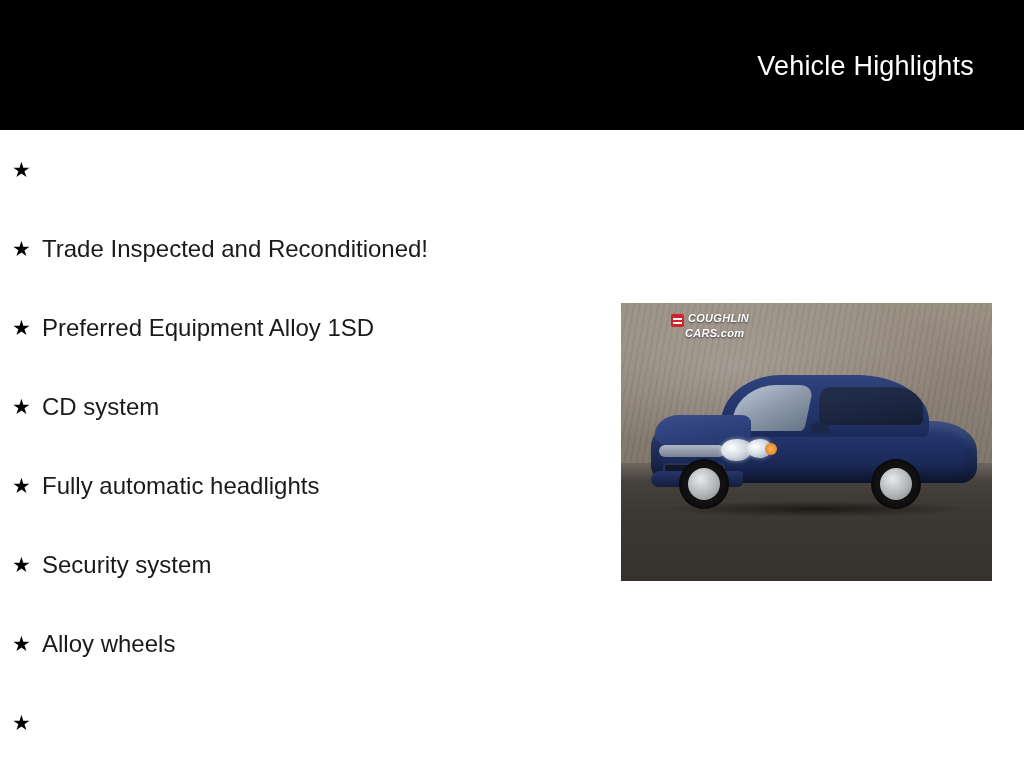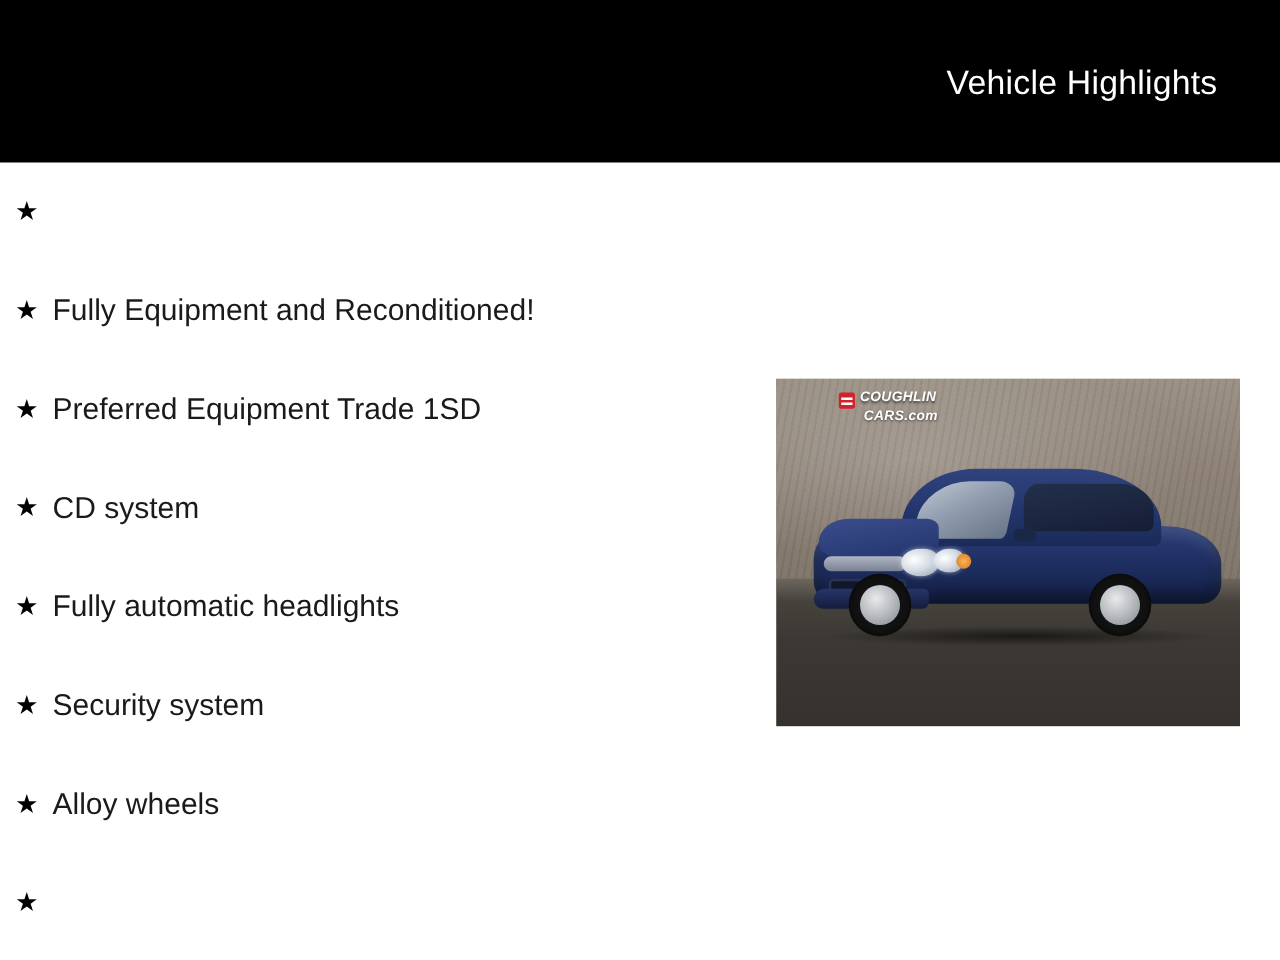--- a/index.html
+++ b/index.html
@@ -291,25 +291,25 @@
   <div class="header-bar">
     <div class="header-title">Vehicle Highlights</div>
   </div>
 
   <ul class="highlights">
     <li class="highlight-item">
       <span class="star-icon">★</span>
     </li>
     <li class="highlight-item">
       <span class="star-icon">★</span>
-      <span class="highlight-label">Fully Equipment and Reconditioned!</span>
-    </li>
-    <li class="highlight-item">
-      <span class="star-icon">★</span>
-      <span class="highlight-label">Preferred Equipment Trade 1SD</span>
+      <span class="highlight-label">Trade Inspected and Reconditioned!</span>
+    </li>
+    <li class="highlight-item">
+      <span class="star-icon">★</span>
+      <span class="highlight-label">Preferred Equipment Alloy 1SD</span>
     </li>
     <li class="highlight-item">
       <span class="star-icon">★</span>
       <span class="highlight-label">CD system</span>
     </li>
     <li class="highlight-item">
       <span class="star-icon">★</span>
       <span class="highlight-label">Fully automatic headlights</span>
     </li>
     <li class="highlight-item">
@@ -344,18 +344,18 @@
       <div class="bumper"></div>
       <div class="mirror"></div>
       <div class="wheel front"></div>
       <div class="wheel rear"></div>
     </div>
 
     <div class="photo-logo">
       <span class="logo-mark"></span>
       <span class="logo-text">COUGHLIN</span>
     </div>
-    <div class="photo-logo" style="left:30px; top:25px;text-align:center;">
+    <div class="photo-logo" style="left:24px; top:25px;text-align:center;">
       <span class="logo-text sub">CARS.com</span>
     </div>
   </div>
 
 </div>
 
 </body></html>

